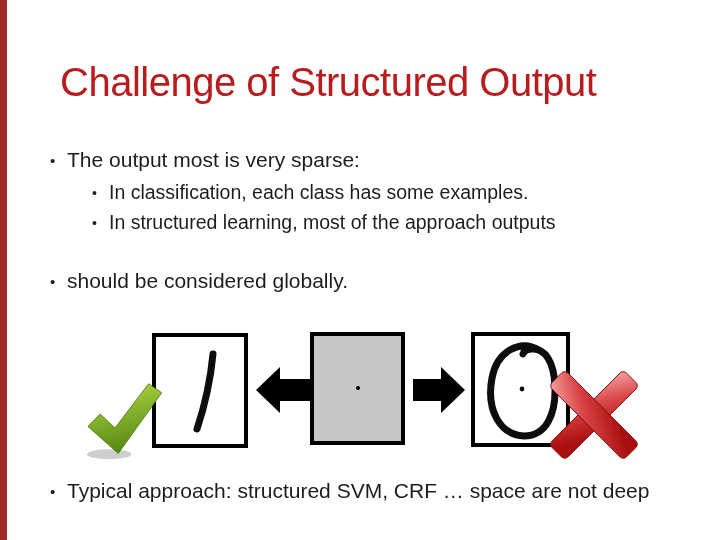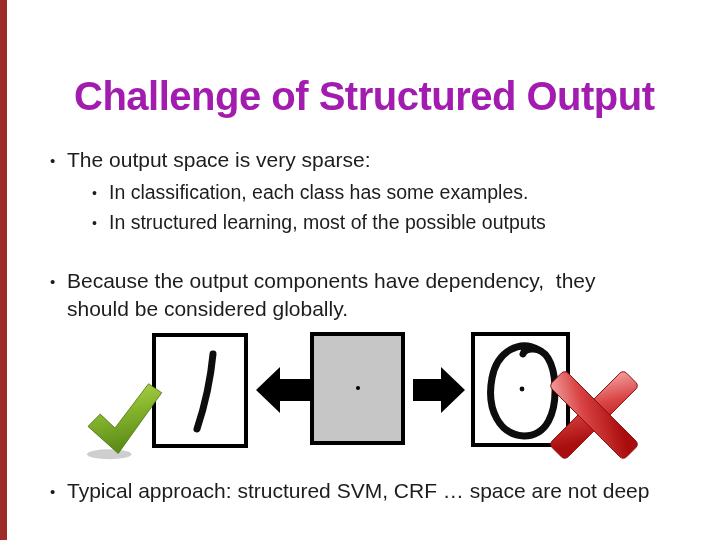--- a/index.html
+++ b/index.html
@@ -2,22 +2,22 @@
 <html><head>
 <meta charset="utf-8">
 <style>
   html,body{margin:0;padding:0;background:#888;}
   .slide{
     position:relative;width:720px;height:540px;background:#ffffff;
     overflow:hidden;font-family:"Liberation Sans",sans-serif;color:#1d1d1d;
   }
   .accent-bar{position:absolute;left:0;top:0;width:7px;height:540px;}
   .title{
-    position:absolute;left:56px;top:56px;margin:18px;font-size:40px;font-weight:700;
-    letter-spacing:-0.5px;color:#a21caf;white-space:nowrap;
+    position:absolute;left:56px;top:56px;margin:4px;font-size:40px;font-weight:400;
+    letter-spacing:-0.5px;color:#b91c1c;white-space:nowrap;
   }
   .bullet-item{position:absolute;display:flex;align-items:flex-start;}
   .bullet-item.l1{left:50px;font-size:21px;line-height:28px;}
   .bullet-item.l2{left:92px;font-size:19.5px;line-height:28px;}
   .bullet-item .dot{width:17px;flex:0 0 17px;font-size:0.72em;line-height:inherit;transform:translateY(1px);}
   .bullet-item .txt{display:block;}
   .line{display:block;white-space:pre-wrap;}
   
   .figure{position:absolute;left:0;top:0;width:720px;height:540px;pointer-events:none;}
   .digit-box{position:absolute;border:4px solid #000;background:#fff;}
@@ -31,39 +31,38 @@
 <div class="slide">
 
   <div class="accent-bar" style="background:#9e2b28;"></div>
 
   <h1 class="title">Challenge of Structured Output</h1>
 
   <div>
     <div class="bullet-item l1" style="top:146px;">
       <span class="dot">•</span>
       <span class="txt">
-          <span class="line">The output space is very sparse:</span>
+          <span class="line">The output most is very sparse:</span>
         </span>
     </div>
     <div class="bullet-item l2" style="top:178px;">
       <span class="dot">•</span>
       <span class="txt">
           <span class="line">In classification, each class has some examples.</span>
         </span>
     </div>
     <div class="bullet-item l2" style="top:208px;">
       <span class="dot">•</span>
       <span class="txt">
-        <span class="line">In structured learning, most of the possible outputs</span>
+        <span class="line">In structured learning, most of the approach outputs</span>
       </span>
     </div>
     <div class="bullet-item l1" style="top:267px;">
       <span class="dot">•</span>
       <span class="txt">
-        <span class="line">Because the output components have dependency,  they</span>
         <span class="line">should be considered globally.</span>
       </span>
     </div>
     <div class="bullet-item l1" style="top:477px;">
       <span class="dot">•</span>
       <span class="txt">
           <span class="line">Typical approach: structured SVM, CRF … space are not deep</span>
         </span>
     </div>
   </div>

